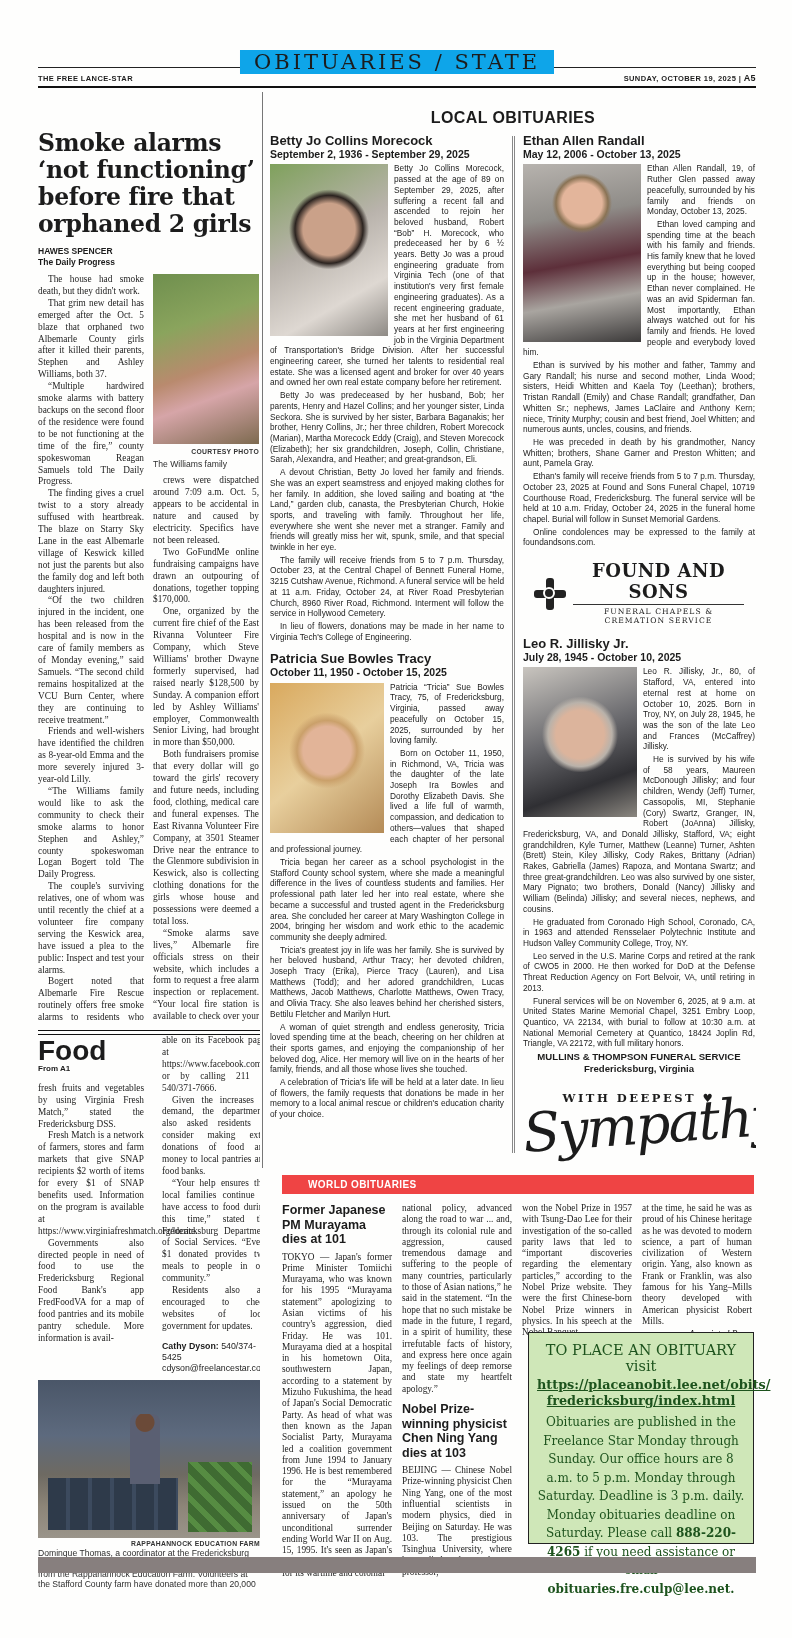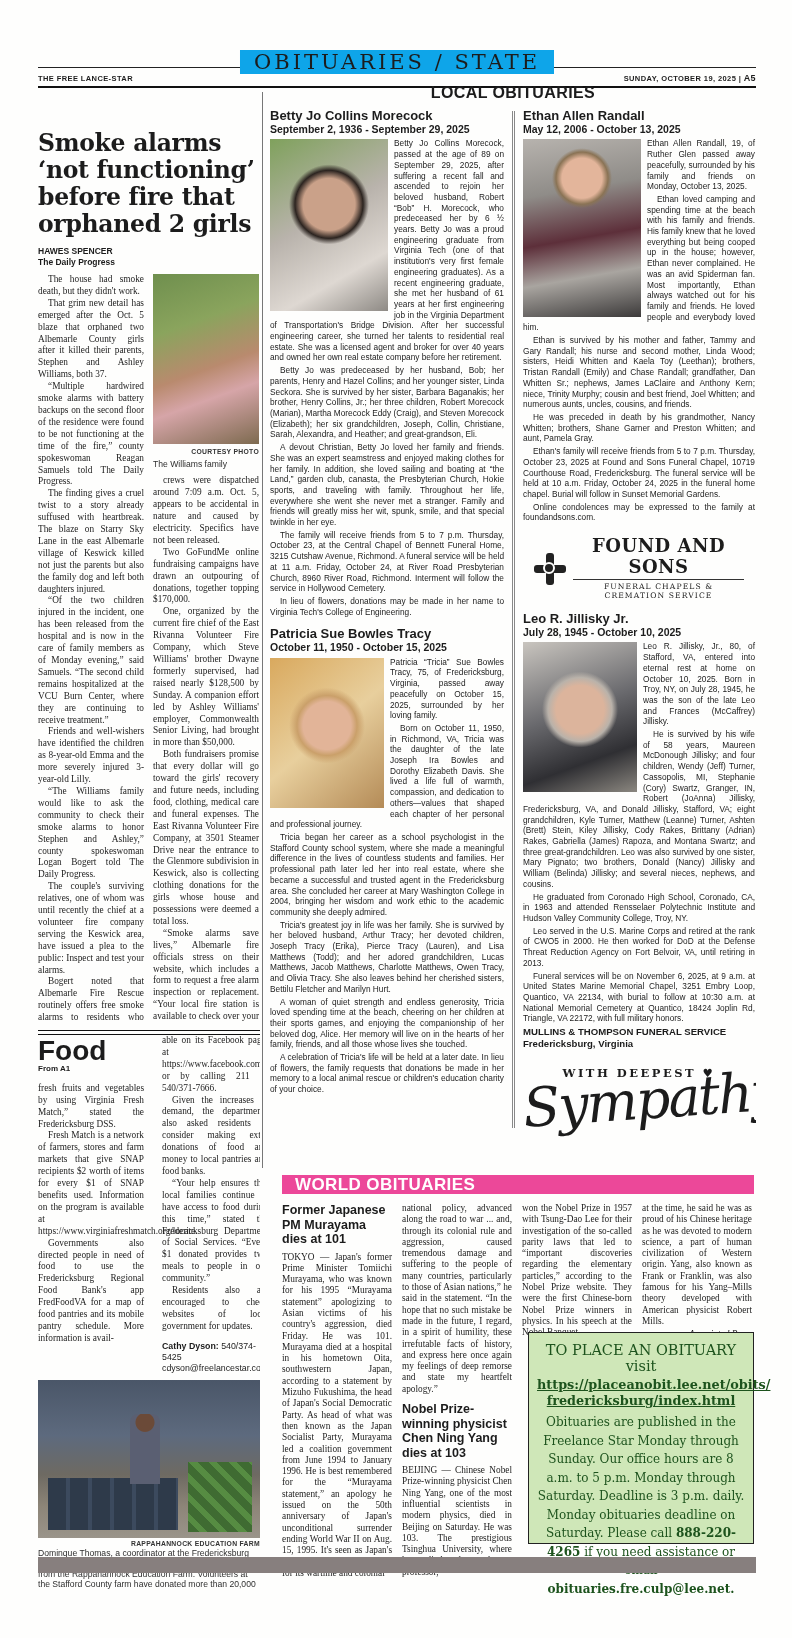--- a/index.html
+++ b/index.html
@@ -47,21 +47,21 @@
   .photo-food .crates{position:absolute;left:10px;bottom:8px;width:130px;height:52px;
         background:repeating-linear-gradient(90deg,#2e3a4a 0 18px,#3c4a5e 18px 22px);}
   .photo-food .greens{position:absolute;right:8px;bottom:6px;width:64px;height:70px;
         background:repeating-linear-gradient(45deg,#3f6b32 0 8px,#568c42 8px 14px);}
   .photo-food .person{position:absolute;left:92px;top:34px;width:30px;height:70px;
         background:radial-gradient(circle at 50% 12%,#6b4a38 0 9px,transparent 10px),
         linear-gradient(#5a5f72 0 0);border-radius:8px 8px 0 0;}
   
   .vrule-main{position:absolute;left:262px;top:92px;height:1076px;border-left:1px solid #777;}
   
-  .obits{position:absolute;left:270px;top:84px;width:486px;height:1076px;overflow:hidden;}
+  .obits{position:absolute;left:270px;top:109px;width:486px;height:1076px;overflow:hidden;}
   .obits-title{font-family:"Liberation Sans",sans-serif;font-weight:900;font-size:16px;
         letter-spacing:.4px;text-align:center;margin:0 0 9px 0;}
   .obit-cols{display:flex;}
   .obit-col{width:234px;}
   .obit-col.right{width:232px;border-left:3px double #888;padding-left:8px;margin-left:8px;}
   .obit{font-family:"Liberation Sans",sans-serif;font-size:8.3px;line-height:10.7px;
         text-align:justify;margin-bottom:12px;}
   .obit h3{font-size:13px;font-weight:bold;margin:0 0 2px 0;text-align:left;}
   .obit .dates{font-size:10.5px;font-weight:bold;margin:0 0 4px 0;text-align:left;}
   .obit p{margin:0 0 2px 0;text-indent:10px;}
@@ -82,29 +82,29 @@
   
   .fslogo{margin:4px auto 12px auto;width:210px;text-align:center;}
   .fslogo-row{display:flex;align-items:center;justify-content:center;gap:7px;}
   .fs-icon{width:32px;height:32px;position:relative;flex:0 0 auto;}
   .fs-icon .b1,.fs-icon .b2{position:absolute;left:0;top:12px;width:32px;height:8px;background:#222;border-radius:3px;}
   .fs-icon .b2{transform:rotate(90deg);}
   .fs-icon .ring{position:absolute;left:9px;top:9px;width:12px;height:12px;border:2px solid #fefefd;border-radius:50%;background:#222;box-sizing:border-box;}
   .fs-name{font-family:"DejaVu Serif",serif;font-weight:bold;font-size:18px;letter-spacing:.5px;}
   .fs-tag{font-family:"DejaVu Serif",serif;font-size:7.6px;letter-spacing:1.1px;border-top:1px solid #333;
         margin-top:2px;padding-top:2px;display:inline-block;}
-  .mullins{font-family:"Liberation Sans",sans-serif;font-weight:bold;font-size:9.6px;line-height:12px;text-align:left;}
+  .mullins{font-family:"Liberation Sans",sans-serif;font-weight:bold;font-size:9.6px;line-height:12px;text-align:center;}
   .sympathy{margin-top:16px;text-align:center;}
   .symp-top{font-family:"DejaVu Serif",serif;font-size:11.5px;letter-spacing:2.5px;font-weight:bold;}
   .symp-script{font-family:"DejaVu Serif",serif;font-style:italic;font-size:54px;line-height:54px;
         margin-top:-6px;letter-spacing:-2px;transform:rotate(-4deg);}
   
   .world{position:absolute;left:282px;top:1175px;width:472px;}
-  .world-bar{height:19px;background:#ec4899;color:#fff;font-family:"Liberation Sans",sans-serif;
-        font-weight:900;font-size:17px;line-height:19px;letter-spacing:.4px;padding-left:13px;box-sizing:border-box;}
+  .world-bar{height:19px;background:#ef4444;color:#fff;font-family:"Liberation Sans",sans-serif;
+        font-weight:900;font-size:10px;line-height:19px;letter-spacing:.4px;padding-left:26px;box-sizing:border-box;}
   .world-cols{display:flex;gap:10px;margin-top:9px;}
   .wcol{width:110px;}
   .wh{font-family:"Liberation Sans",sans-serif;font-weight:900;font-size:12.5px;line-height:14.5px;
         text-align:left;margin:0 0 5px 0;}
   .wt{font-size:9.3px;line-height:11.3px;text-align:justify;margin:0;}
   .wcredit{font-size:9.3px;font-style:italic;text-align:right;margin-top:2px;}
   
   .placebox{position:absolute;left:528px;top:1332px;width:226px;height:212px;box-sizing:border-box;
         border:1.5px solid #222;background:#cfe7b8;color:#1d531d;text-align:center;
         font-family:"DejaVu Serif",serif;padding:9px 8px;}

